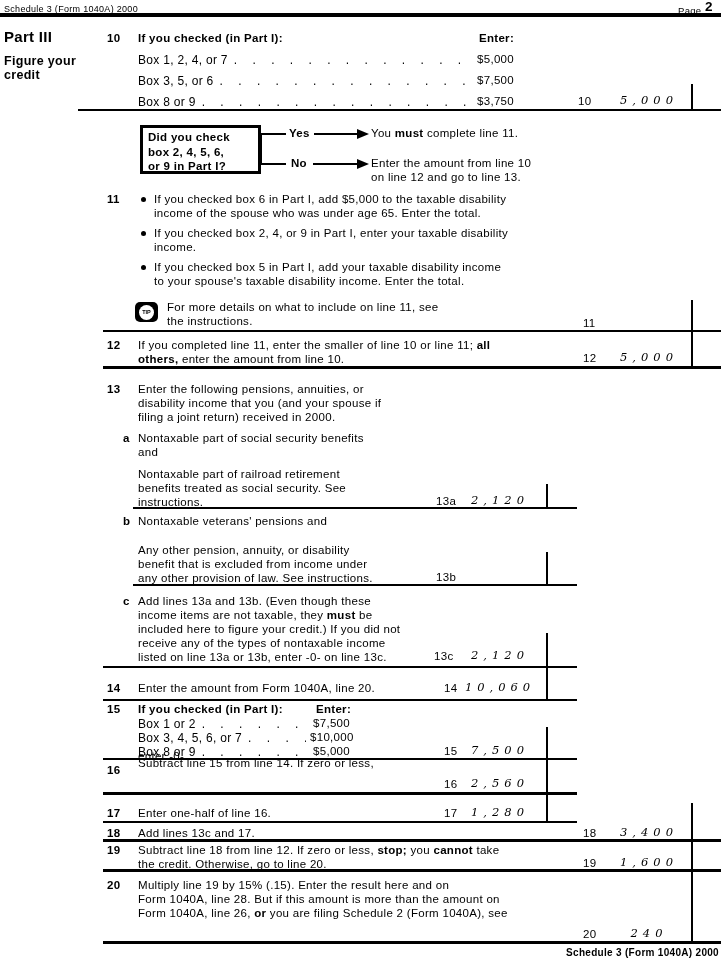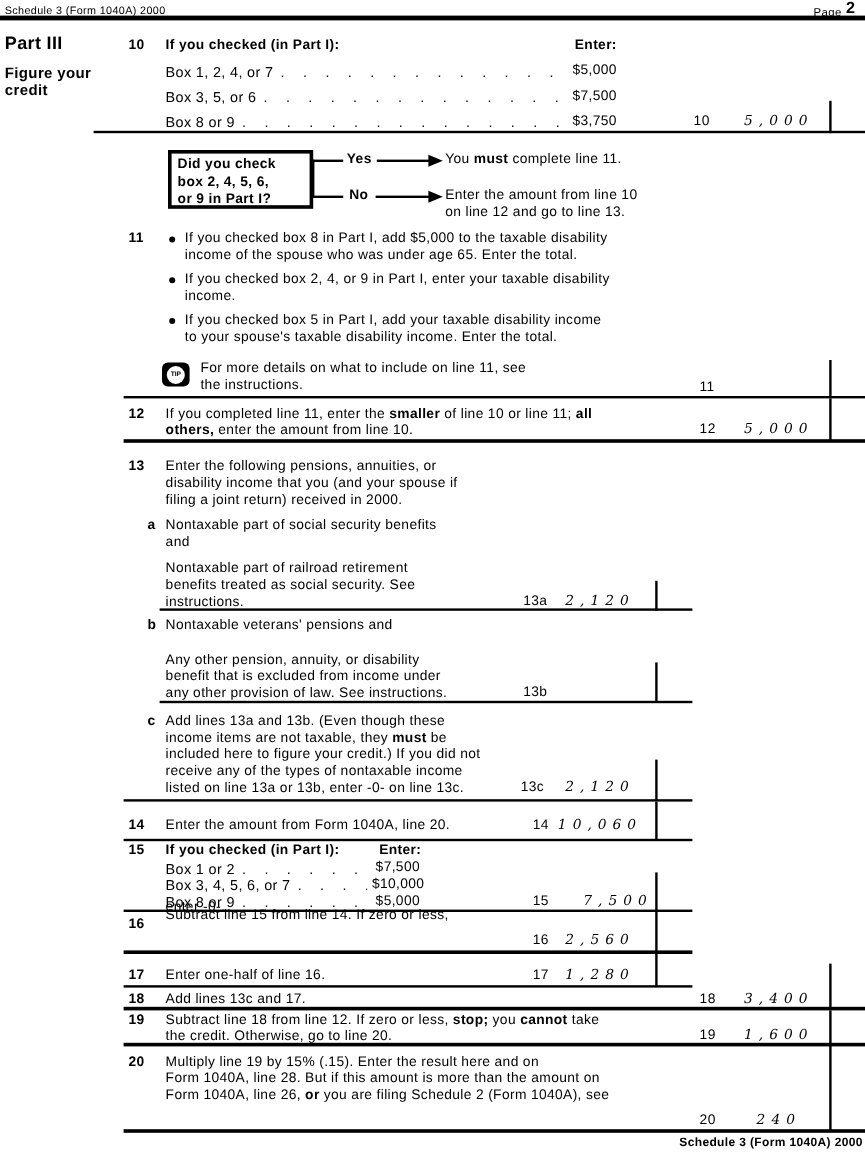--- a/index.html
+++ b/index.html
@@ -79,41 +79,41 @@
   <div class="head" style="left:357px;top:129px;"></div>
   <div class="t" style="left:371px;top:127px;"><span>You </span><span style="font-weight: bold;">must</span><span> complete line 11.</span></div>
   <div class="t b" style="left:291px;top:157px;">No</div>
   <div class="rule" style="left:313px;top:163px;width:45px;height:2px;"></div>
   <div class="head" style="left:357px;top:159px;"></div>
   <div class="t" style="left:371px;top:157px;">Enter the amount from line 10</div>
   <div class="t" style="left:371px;top:171px;">on line 12 and go to line 13.</div>
 
   <div class="t b" style="left:107px;top:193px;">11</div>
   <div class="bullet" style="left:141px;top:197px;"></div>
-  <div class="t" style="left:154px;top:193px;">If you checked box 8 in Part I, add $5,000 to the taxable disability</div>
+  <div class="t" style="left:154px;top:193px;">If you checked box 6 in Part I, add $5,000 to the taxable disability</div>
   <div class="t" style="left:154px;top:207px;">income of the spouse who was under age 65. Enter the total.</div>
   <div class="bullet" style="left:141px;top:231px;"></div>
   <div class="t" style="left:154px;top:227px;">If you checked box 2, 4, or 9 in Part I, enter your taxable disability</div>
   <div class="t" style="left:154px;top:241px;">income.</div>
   <div class="bullet" style="left:141px;top:265px;"></div>
   <div class="t" style="left:154px;top:261px;">If you checked box 5 in Part I, add your taxable disability income</div>
   <div class="t" style="left:154px;top:275px;">to your spouse's taxable disability income. Enter the total.</div>
 
   <div class="tipicon" style="left:135px;top:302px;">
     <div class="tipcircle">TIP</div>
   </div>
   <div class="t" style="left:167px;top:301px;">For more details on what to include on line 11, see</div>
   <div class="t" style="left:167px;top:315px;">the instructions.</div>
   <div class="t" style="left:583px;top:317px;">11</div>
   <div class="amt" style="left:608px;top:315px;width:82px;"></div>
   <div class="vl" style="left:691px;top:300px;height:31px;"></div>
   <div class="rule" style="left:103px;top:330px;width:618px;height:2px;"></div>
 
   <div class="t b" style="left:107px;top:339px;">12</div>
-  <div class="t" style="left:138px;top:339px;"><span>If you completed line 11, enter the </span><span style="font-weight: bold; text-align: right;">smaller</span><span> of line 10 or line 11; </span><span style="font-weight: bold;">all</span></div>
+  <div class="t" style="left:138px;top:339px;"><span>If you completed line 11, enter the </span><span style="font-weight: normal; text-align: right;">smaller</span><span> of line 10 or line 11; </span><span style="font-weight: bold;">all</span></div>
   <div class="t" style="left:138px;top:353px;"><span style="font-weight: bold;">others,</span><span> enter the amount from line 10.</span></div>
   <div class="t" style="left:583px;top:352px;">12</div>
   <div class="amt" style="left:608px;top:350px;width:82px;">5,000</div>
   <div class="vl" style="left:691px;top:332px;height:35px;"></div>
   <div class="rule" style="left:103px;top:366px;width:618px;height:3px;"></div>
 
   <div class="t b" style="left:107px;top:383px;">13</div>
   <div class="t" style="left:138px;top:383px;">Enter the following pensions, annuities, or</div>
   <div class="t" style="left:138px;top:397px;">disability income that you (and your spouse if</div>
   <div class="t" style="left:138px;top:411px;">filing a joint return) received in 2000.</div>
@@ -173,21 +173,21 @@
   </div>
   <div class="t" style="left:310px;top:731px;">$10,000</div>
 
   <div class="leader-row" style="left:138px;top:745px;width:168px;">
     <span class="lbl">Box 8 or 9</span>
     <span class="dots">. . . . . . . . . . . . . . . . . . . . . . . . . . . . . . . .</span>
   </div>
   <div class="t" style="left:313px;top:745px;">$5,000</div>
 
   <div class="t" style="left:444px;top:745px;">15</div>
-  <div class="amt" style="left:471px;top:743px;width:88px;">7,500</div>
+  <div class="amt" style="left:456px;top:743px;width:88px;">7,500</div>
   <div class="vl" style="left:546px;top:727px;height:32px;"></div>
   <div class="rule" style="left:103px;top:758px;width:474px;height:2px;"></div>
 
   <div class="t b" style="left:107px;top:764px;">16</div>
   <div class="t" style="left:138px;top:744px;margin-top:13px;">Subtract line 15 from line 14. If zero or less,</div>
   <div class="t" style="left:138px;top:750px;">enter -0-.</div>
   <div class="t" style="left:444px;top:778px;">16</div>
   <div class="amt" style="left:456px;top:776px;width:88px;">2,560</div>
   <div class="vl" style="left:546px;top:760px;height:33px;"></div>
   <div class="rule" style="left:103px;top:792px;width:474px;height:3px;"></div>

